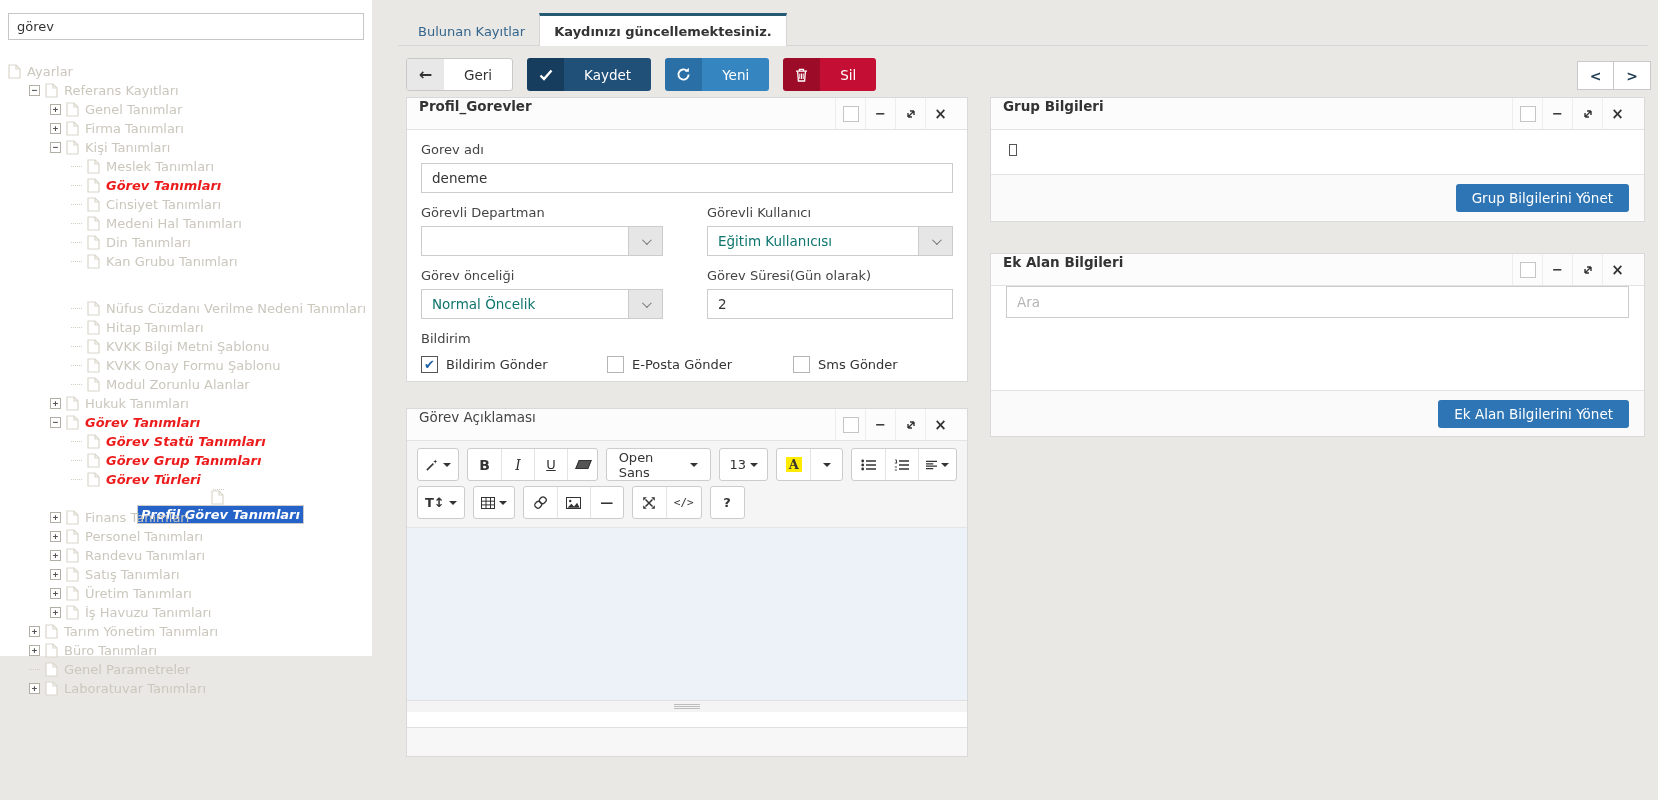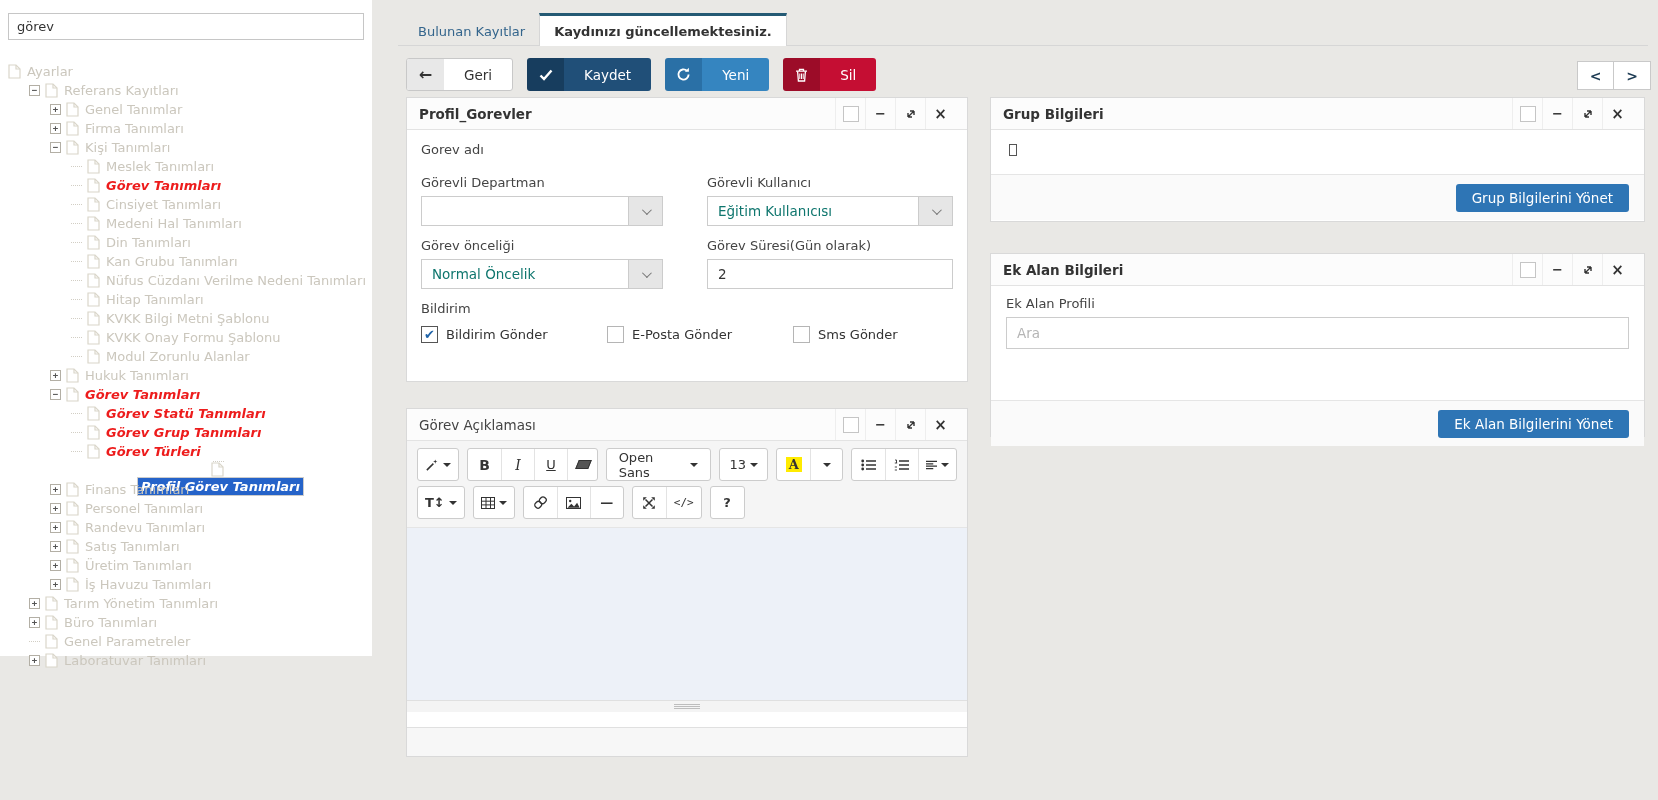--- a/index.html
+++ b/index.html
@@ -37,21 +37,21 @@
   .btn-new .lbl { background:#3585c0; color:#fff; }
   .btn-del .ico { background:#9c0c28; }
   .btn-del .lbl { background:#c50e33; color:#fff; }
 
   .pager { position:absolute; left:1577px; top:61px; display:flex; }
   .pager-btn { width:37px; height:29px; background:#fff; border:1px solid #c9c9c9; display:flex; align-items:center; justify-content:center; color:#1d3b53; font-weight:bold; font-size:14px; cursor:pointer; }
   .pager-btn + .pager-btn { border-left:none; }
 
   
   .panel { position:absolute; background:#fff; border:1px solid #d9d9d9; }
-  .panel-header { height:32px; background:#fcfcfc; border-bottom:1px solid #e3e3e3; display:flex; align-items:center; padding:0 12px; }
+  .panel-header { height:32px; background:#fcfcfc; border-bottom:1px solid #e3e3e3; display:flex; align-items:flex-start; padding:0 12px; }
   .panel-title { font-weight:bold; font-size:13.5px; color:#333; }
   .panel-title.plain { font-weight:normal; color:#444; }
   .ph-controls { margin-left:auto; display:flex; align-items:stretch; height:100%; }
   .ph-ctrl { width:30px; display:flex; align-items:center; justify-content:center; border-left:1px solid #eee; color:#333; cursor:pointer; font-weight:bold; }
   .ph-check { width:16px; height:16px; border:1px solid #c5c5c5; background:#fff; }
   .ph-close { font-size:15px; }
 
   .fld-label { color:#444; margin:12px 0 6px; }
   .txt-input { width:100%; height:30px; border:1px solid #ccc; padding:0 10px; font:13.5px "DejaVu Sans","Liberation Sans",sans-serif; color:#333; outline:none; }
   .txt-input::placeholder { color:#b5b5b5; }
@@ -203,21 +203,21 @@
       <div class="tree-row" style="padding-left: 65px;">
         <span class="connector"></span>
         <span class="tree-ico">
           <svg width="13" height="15" viewBox="0 0 13 15">
             <path d="M1 1 h7 l4 4 v9 h-11 z" fill="#fff" stroke="#dad6ca" stroke-width="1.2"></path>
             <path d="M8 1 v4 h4" fill="none" stroke="#dad6ca" stroke-width="1.2"></path>
           </svg>
         </span>
         <span class="tree-label">Kan Grubu Tanımları</span>
       </div>
-      <div class="tree-row" style="padding-left: 65px;">
+      <div class="tree-row" style="padding-left: 65px; margin-top: 28px;">
         <span class="connector"></span>
         <span class="tree-ico">
           <svg width="13" height="15" viewBox="0 0 13 15">
             <path d="M1 1 h7 l4 4 v9 h-11 z" fill="#fff" stroke="#dad6ca" stroke-width="1.2"></path>
             <path d="M8 1 v4 h4" fill="none" stroke="#dad6ca" stroke-width="1.2"></path>
           </svg>
         </span>
         <span class="tree-label">Nüfus Cüzdanı Verilme Nedeni Tanımları</span>
       </div>
       <div class="tree-row" style="padding-left: 65px;">
@@ -486,20 +486,21 @@
             <path d="M3 9 L9 3 M9 3 h-4 M9 3 v4 M3 9 h4 M3 9 v-4" fill="none" stroke="#333" stroke-width="1.4"></path>
           </svg>
       </span>
       <span class="ph-ctrl ph-close">
           <span>×</span>
         </span>
     </span>
   </div>
   <div class="body">
     <div class="fld-label">Gorev adı</div>
+    <input class="txt-input" value="deneme" style="">
     <div class="two-col">
       <div class="col-l">
         <div class="fld-label">Görevli Departman</div>
         <div class="sel">
           <span class="sel-val"></span>
           <span class="sel-btn">
               <span class="chev"></span>
             </span>
         </div>
       </div>
@@ -588,21 +589,20 @@
         <svg width="12" height="12" viewBox="0 0 12 12">
             <path d="M3 9 L9 3 M9 3 h-4 M9 3 v4 M3 9 h4 M3 9 v-4" fill="none" stroke="#333" stroke-width="1.4"></path>
           </svg>
       </span>
       <span class="ph-ctrl ph-close">
           <span>×</span>
         </span>
     </span>
   </div>
   <div style="padding:0 15px; height:104px;">
-    <div class="fld-label" style="margin-top:10px">Ek Alan Profili</div>
     <input class="txt-input" style="height: 32px;" placeholder="Ara">
   </div>
   <div class="panel-footer" style="height:46px;">
     <button class="blue-btn">Ek Alan Bilgilerini Yönet</button>
   </div>
 </div>
 
 <div class="panel panel-edit">
   <div class="panel-header">
     <span class="panel-title plain">Görev Açıklaması</span>

